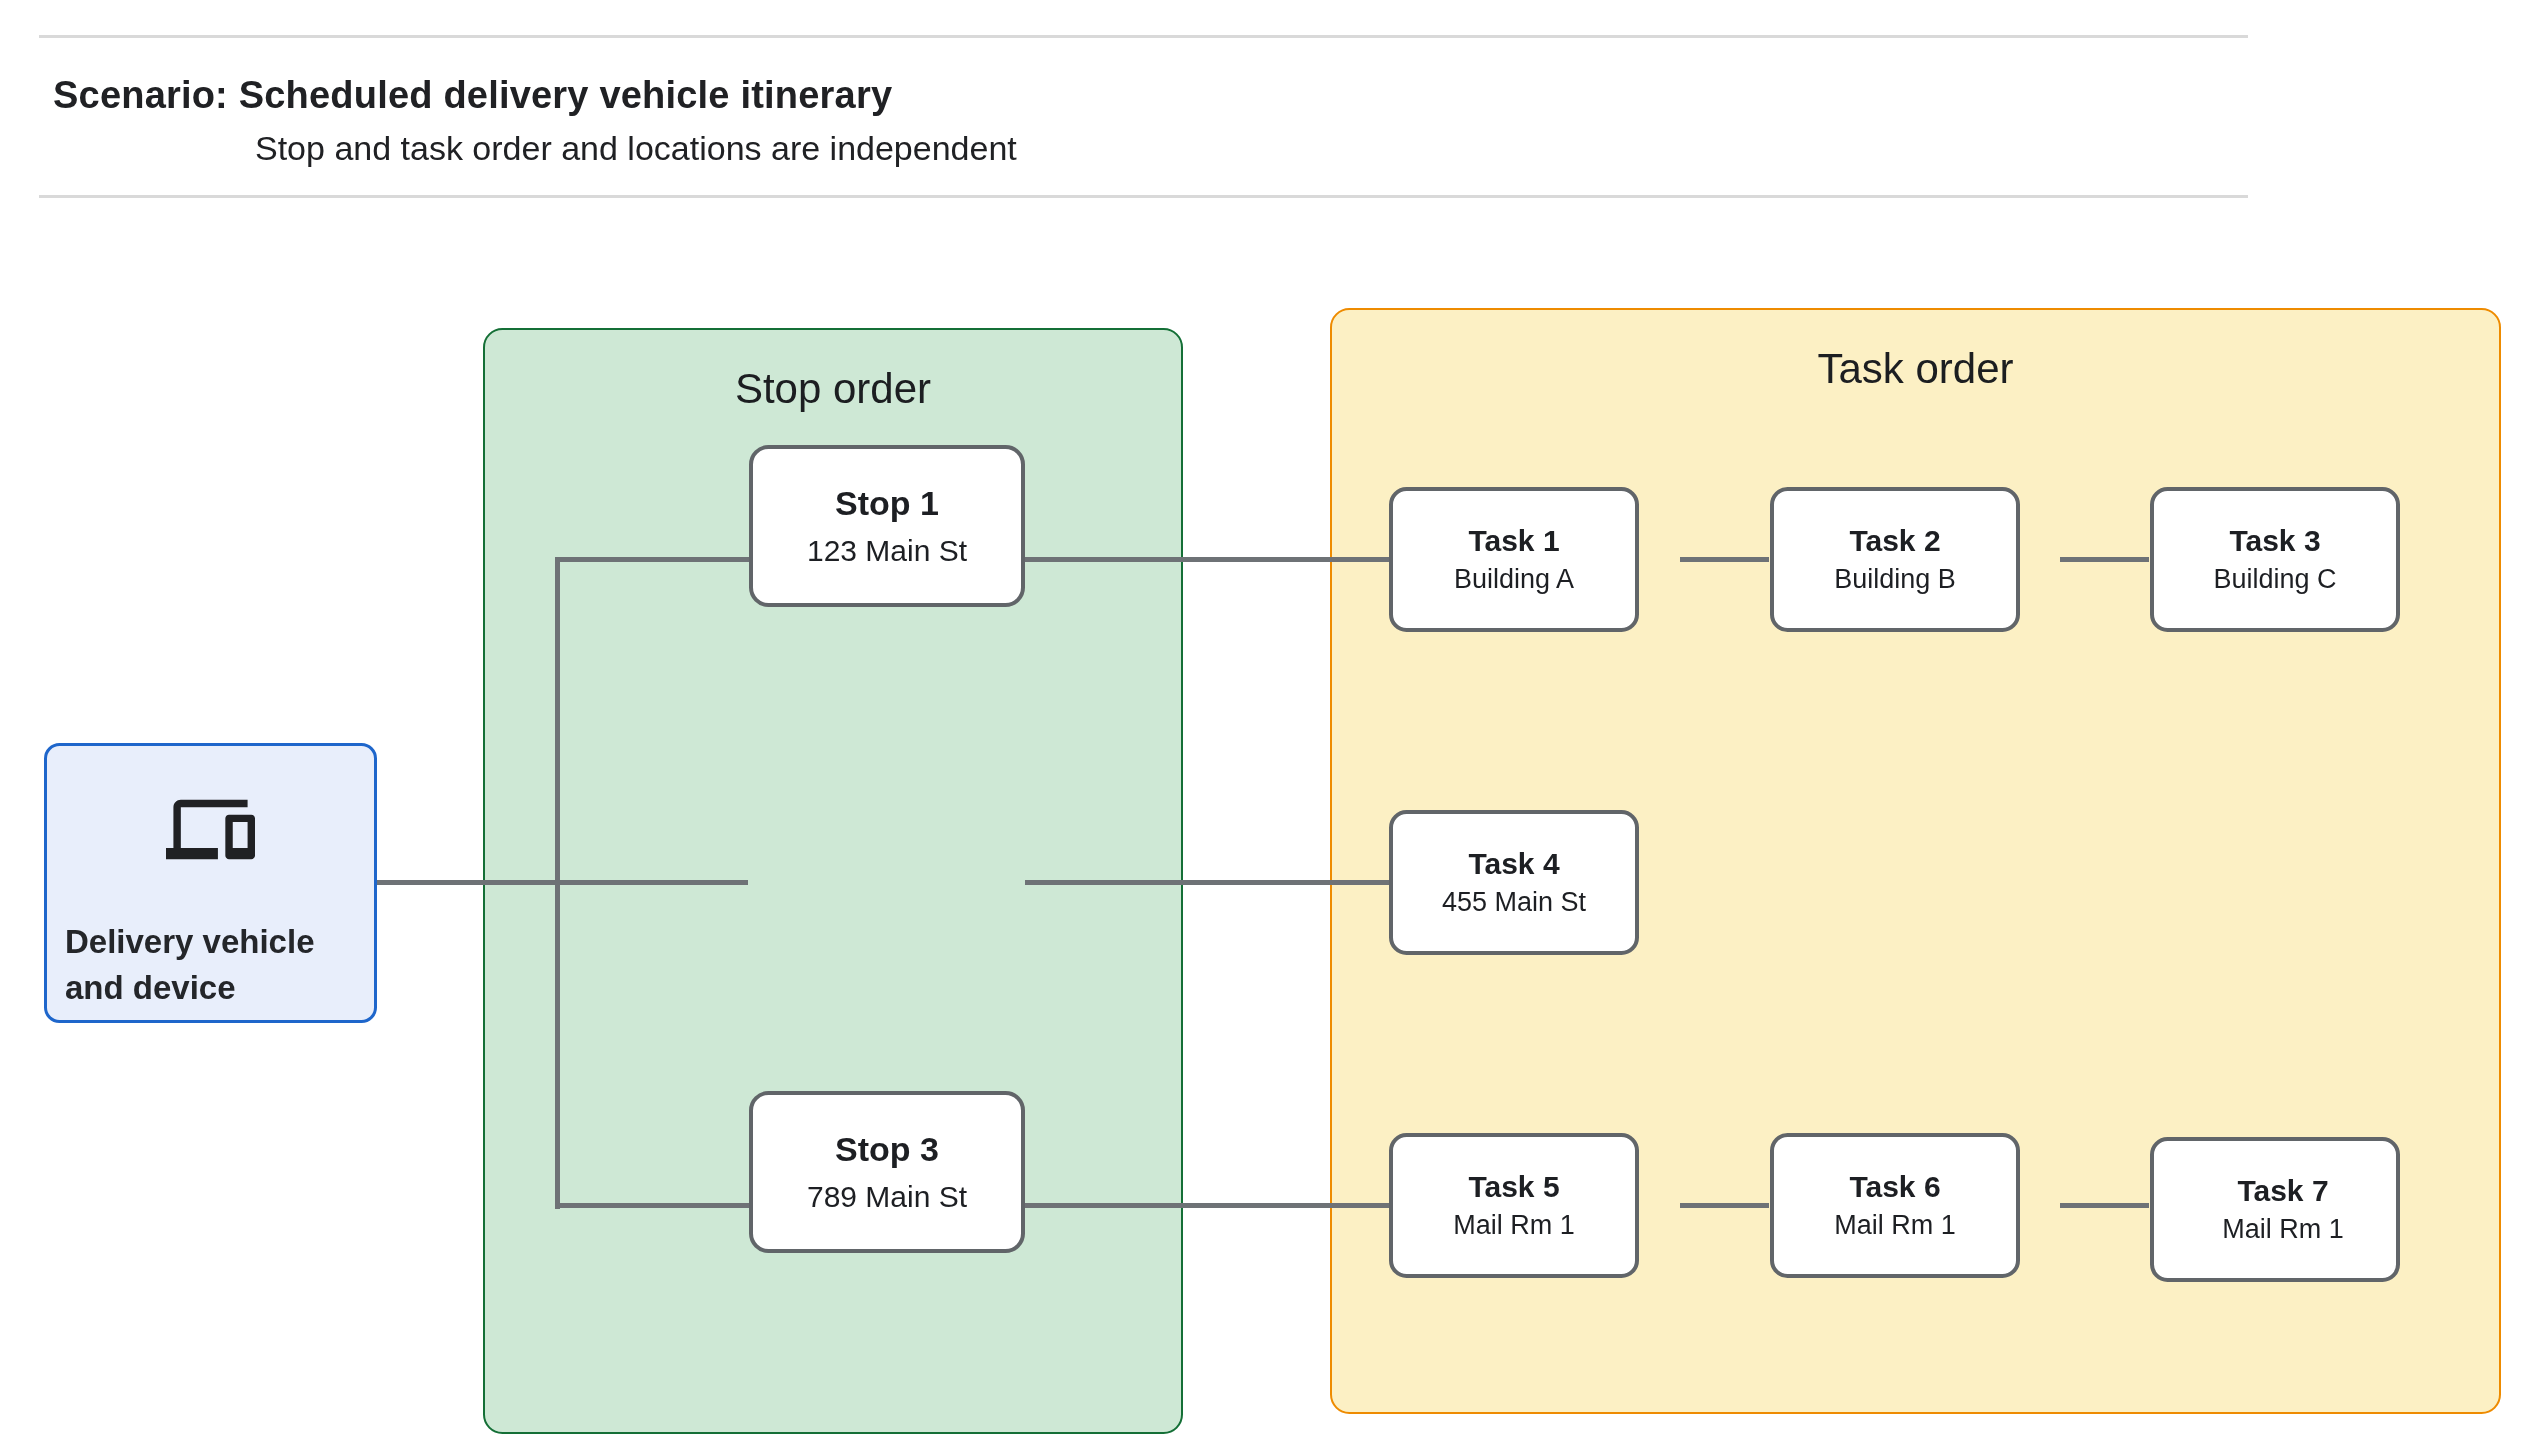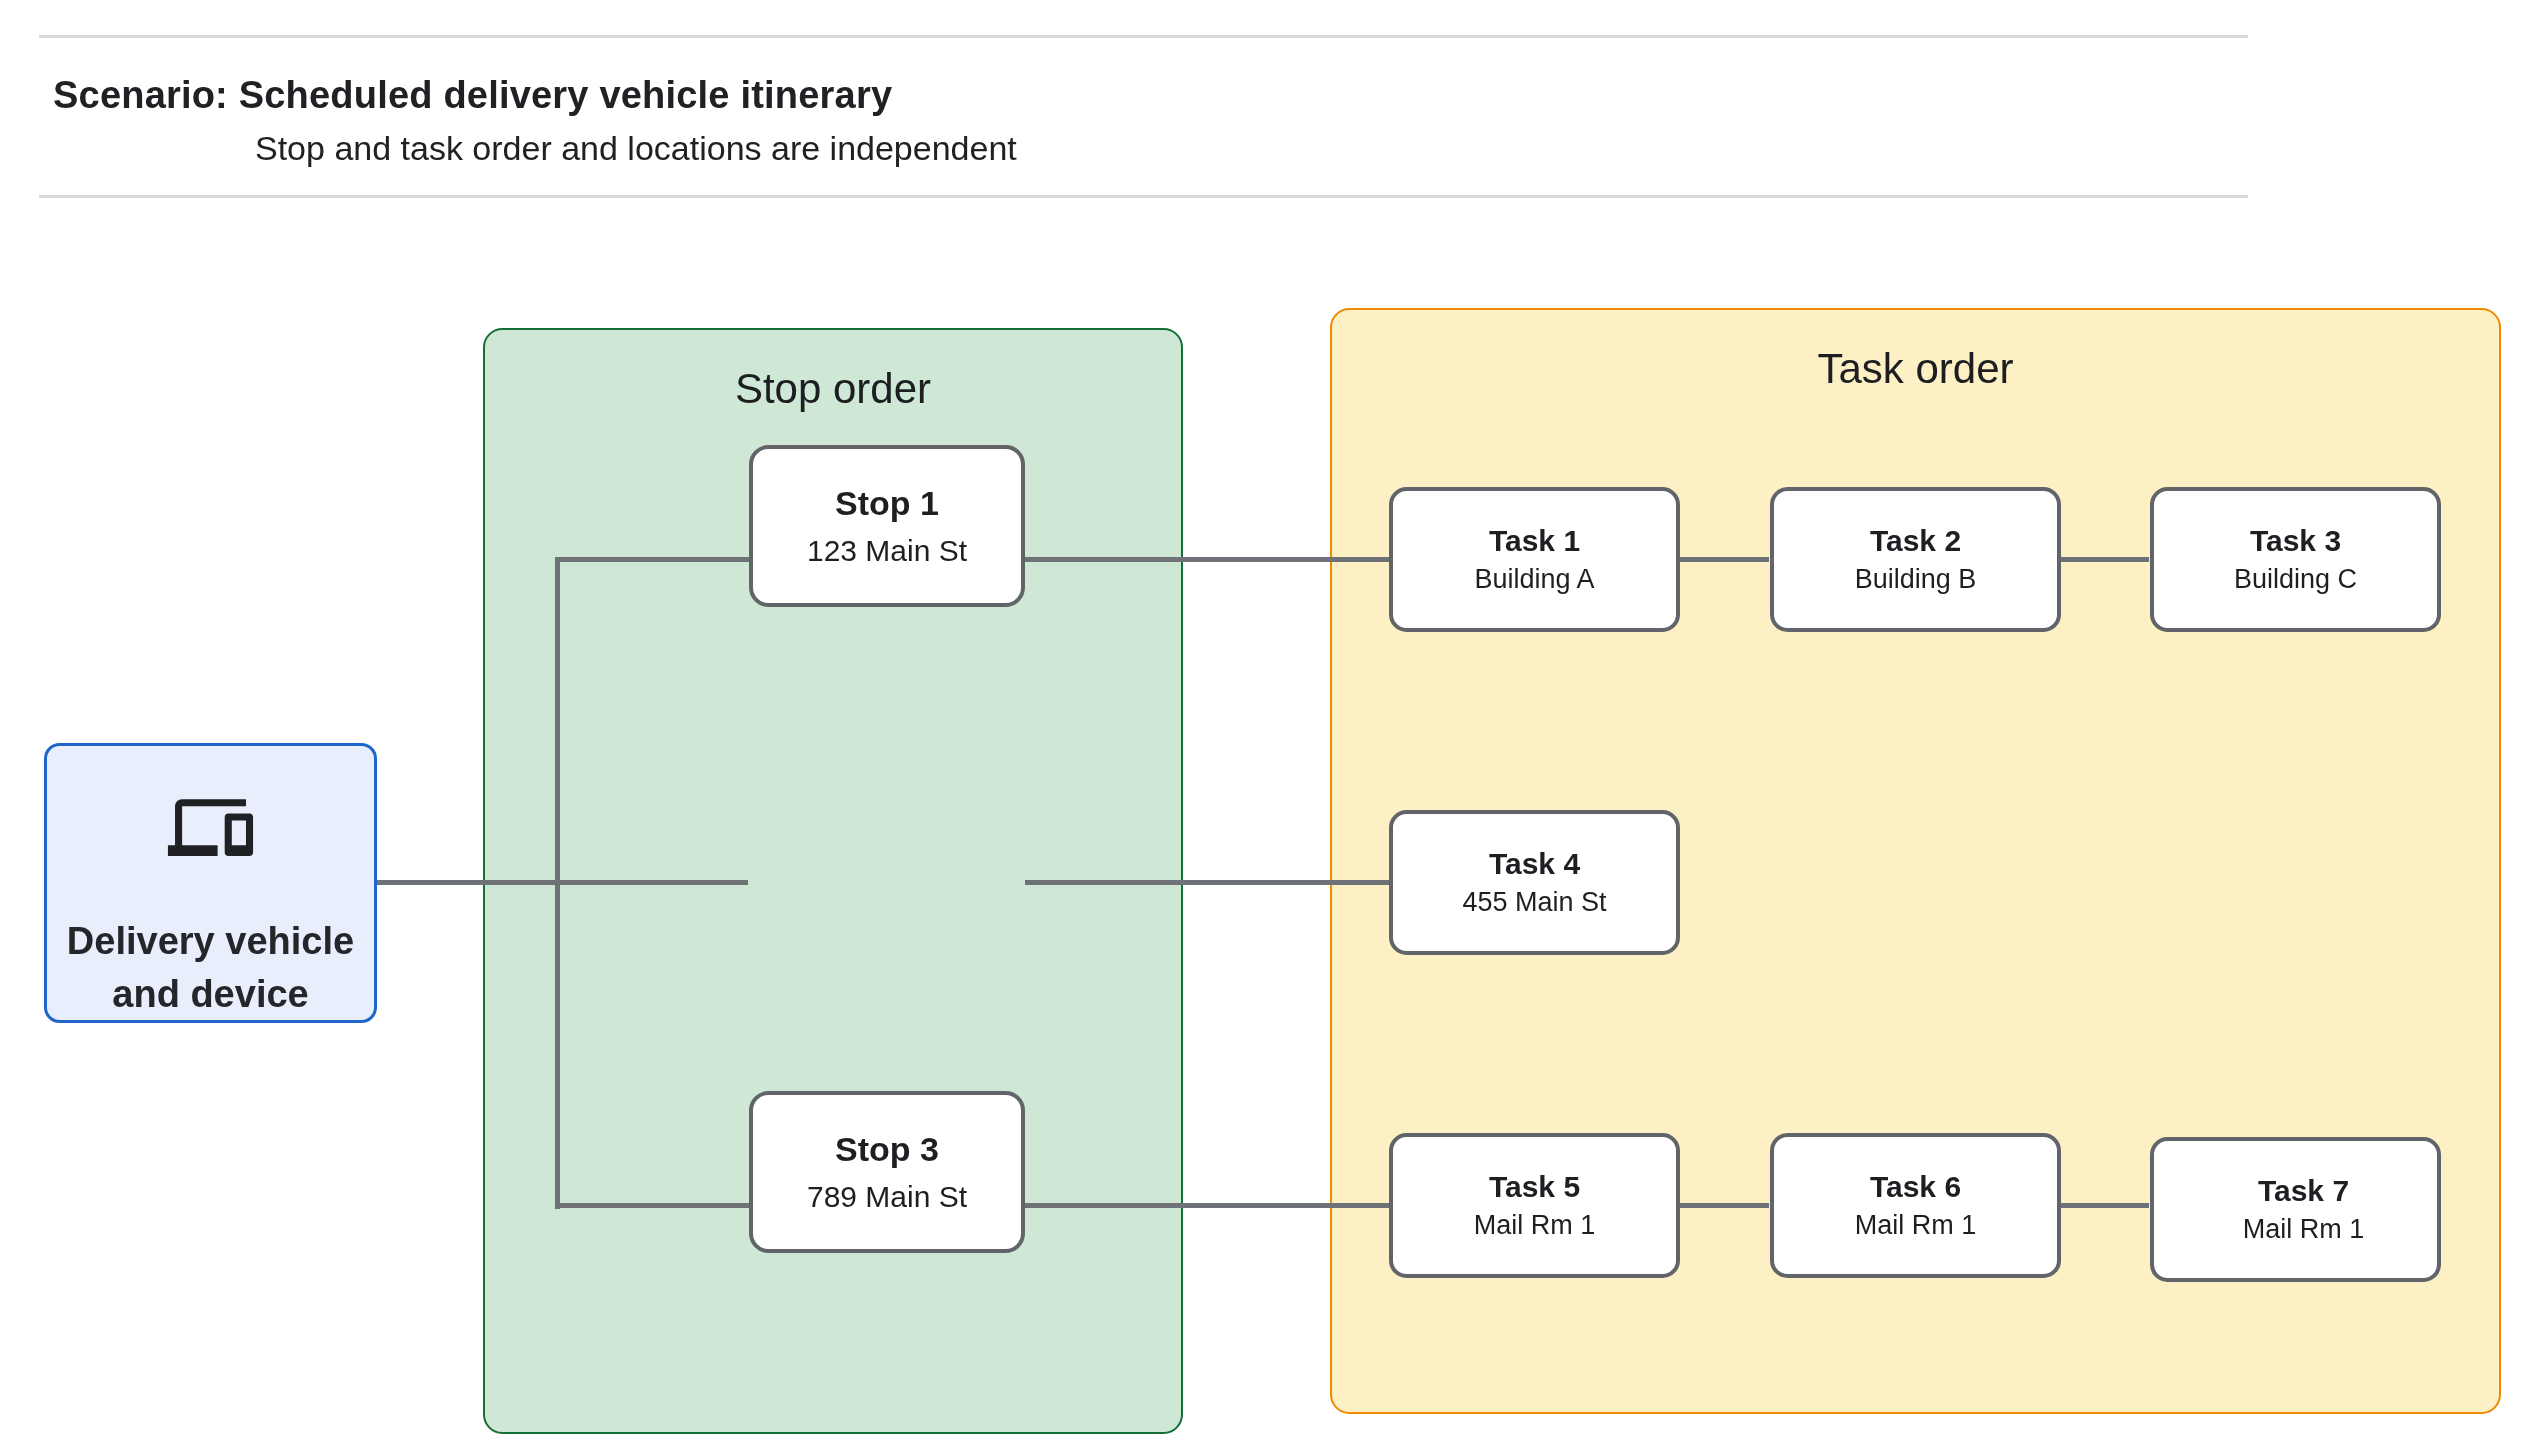--- a/index.html
+++ b/index.html
@@ -35,32 +35,32 @@
 
   
   .device-node{
     position:absolute;left:44px;top:743px;width:333px;height:280px;box-sizing:border-box;
     background:var(--device-fill,#e8eefb);border:3.9px solid var(--device-border,#1e66cb);
     border-radius:15.5px;z-index:2;
     display:flex;flex-direction:column;align-items:center;
   }
   .device-icon{margin-top:39px;}
   .device-label{
-    margin-top:45px;width:291px;text-align:center;
-    font-size:38px;font-weight:bold;line-height:1.38;color:#24262a;
+    margin-top:45px;width:291px;
+    font-size:33px;font-weight:bold;line-height:1.38;color:#24262a;
   }
 
   
   .node{
     position:absolute;box-sizing:border-box;background:#ffffff;
     border:4.8px solid var(--node-border,#616569);z-index:2;
     display:flex;flex-direction:column;align-items:center;justify-content:center;text-align:center;
   }
   .stop-node{left:749px;width:276px;height:162px;border-radius:19.4px;}
-  .task-node{width:291px;height:145px;border-radius:17.5px;}
+  .task-node{width:250px;height:145px;border-radius:17.5px;}
   .stop-node .node-title{font-size:34px;font-weight:bold;}
   .stop-node .node-sub{font-size:30px;margin-top:13.6px;}
   .task-node .node-title{font-size:30px;font-weight:bold;}
   .task-node .node-sub{font-size:27px;margin-top:8.7px;}
   .node-title,.node-sub{color:#1d1f23;line-height:1.05;}
 </style>
 </head>
 <body>
 
 <div class="canvas">

